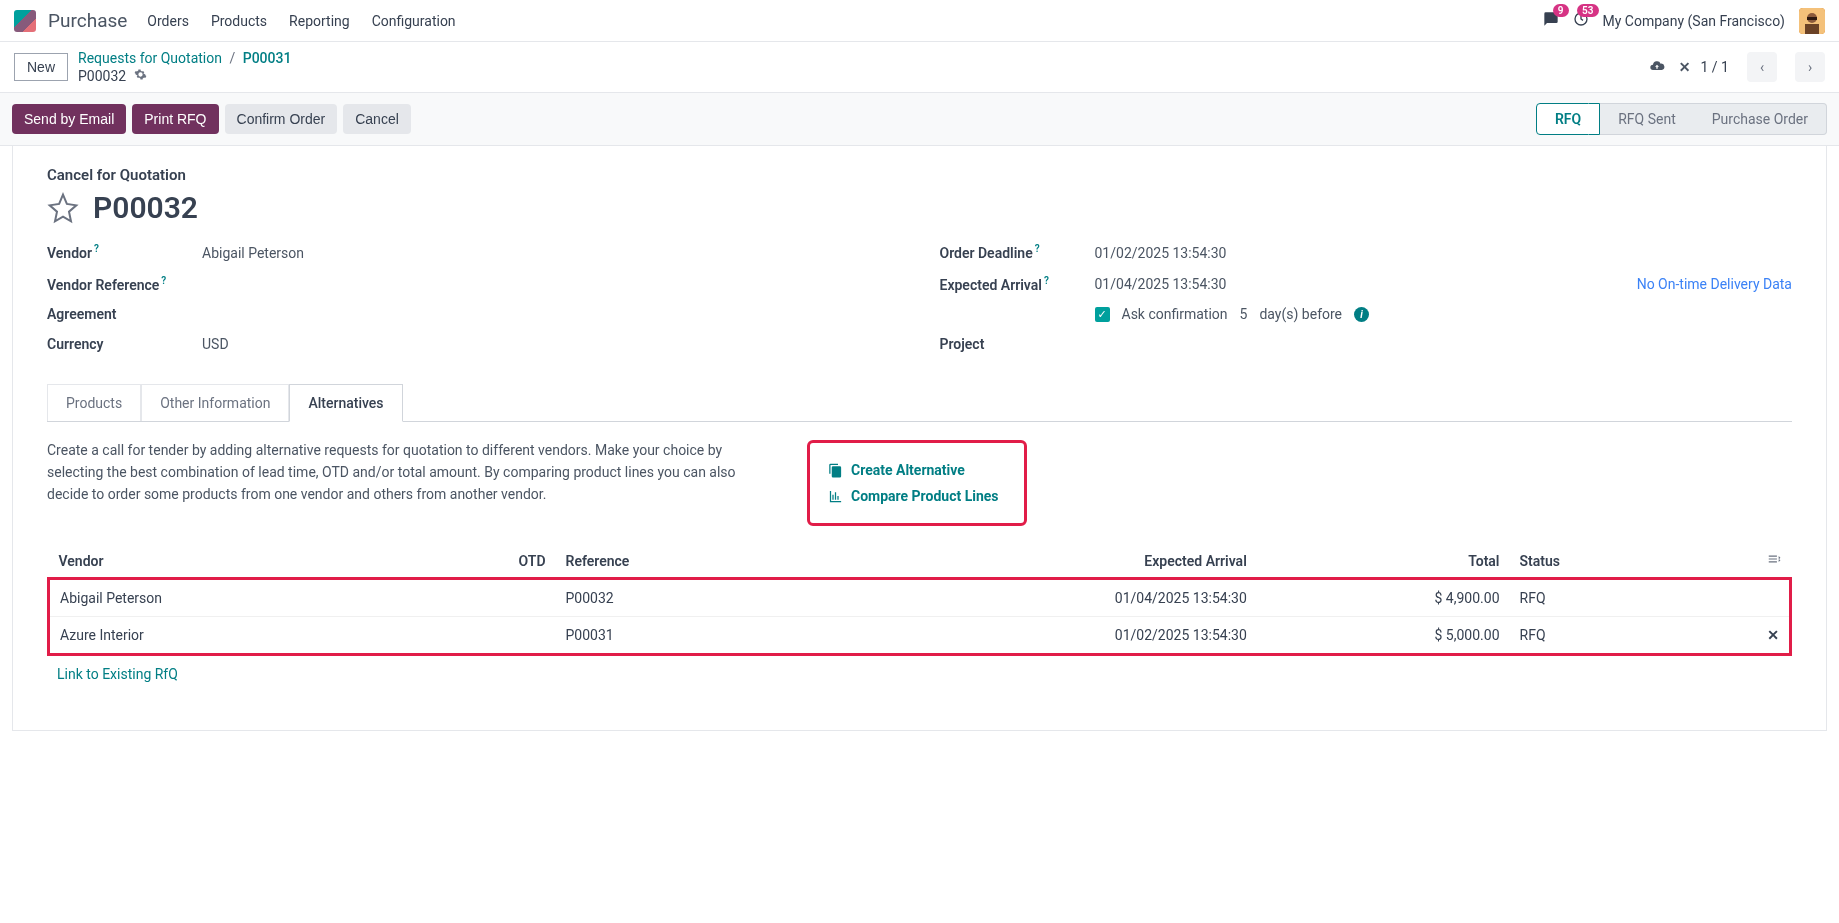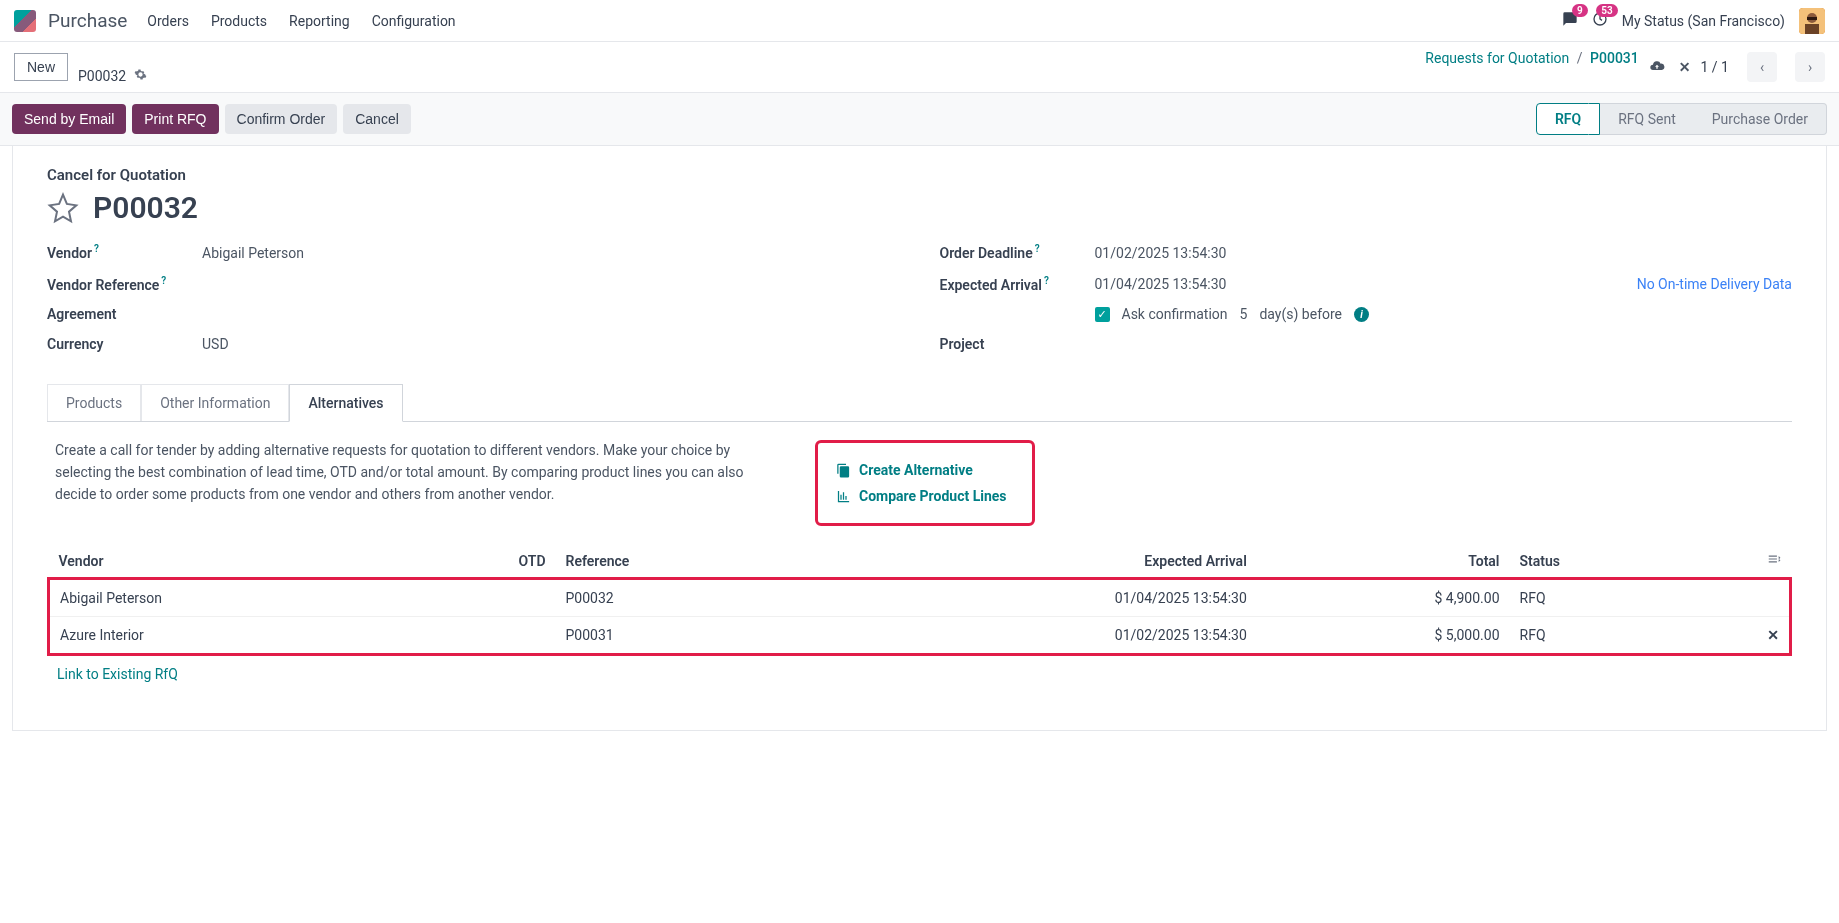--- a/index.html
+++ b/index.html
@@ -13,21 +13,21 @@
 .nav-items a { color: #374151; text-decoration: none; font-size: 14px; cursor: pointer; }
 .topnav-right { display: flex; align-items: center; gap: 14px; }
 .icon-badge { position: relative; cursor: pointer; }
 .badge { position: absolute; top: -7px; right: -10px; background: #d63384; color: #fff; border-radius: 9px; font-size: 10px; padding: 1px 5px; font-weight: 600; }
 .company { font-size: 14px; color: #374151; }
 .avatar { width: 26px; height: 26px; border-radius: 4px; background: #d97706; display: flex; align-items: center; justify-content: center; overflow: hidden; }
 
 
 .breadcrumb-row { display: flex; align-items: center; padding: 8px 14px; gap: 10px; }
 .btn-outline { border: 1px solid #9ca3af; background: #fff; color: #374151; padding: 5px 12px; border-radius: 0; cursor: pointer; font-size: 14px; }
-.crumbs { flex: 1; text-align: right; }
+.crumbs { flex: 1; }
 .crumb-link { color: #017e84; text-decoration: none; cursor: pointer; font-size: 14px; }
 .crumb-sep { color: #6b7280; margin: 0 4px; }
 .crumb-strong { color: #017e84; font-weight: 500; }
 .crumb-sub { display: flex; align-items: center; gap: 8px; margin-top: 2px; font-size: 14px; color: #374151; }
 .pager { display: flex; align-items: center; gap: 18px; }
 .pager-btn { width: 30px; height: 30px; display: flex; align-items: center; justify-content: center; background: #f3f4f6; border-radius: 4px; cursor: pointer; color: #6b7280; font-size: 14px; }
 
 
 .action-bar { display: flex; align-items: center; padding: 10px 12px; background: #f8f9fa; border-top: 1px solid #e5e7eb; border-bottom: 1px solid #e5e7eb; gap: 6px; }
 .btn-primary { background: #71315e; color: #fff; border: none; padding: 7px 12px; border-radius: 4px; cursor: pointer; font-size: 14px; }
@@ -58,21 +58,21 @@
 
 
 .tabs { display: flex; border-bottom: 1px solid #d1d5db; margin-top: 18px; }
 .tab { padding: 10px 18px; border: 1px solid transparent; border-bottom: none; cursor: pointer; color: #6b7280; font-size: 14px; background: #fff; }
 .tab:not(.active) { border: 1px solid #e5e7eb; border-bottom: none; }
 .tab.active { border: 1px solid #d1d5db; border-bottom: 1px solid #fff; margin-bottom: -1px; color: #374151; font-weight: 500; background: #fff; }
 
 
 .tab-body { padding: 18px 0; }
 .tender-row { display: flex; gap: 60px; align-items: flex-start; }
-.tender-text { max-width: 700px; color: #4b5563; font-size: 14px; line-height: 1.55; margin-left: 8px; }
+.tender-text { max-width: 700px; color: #4b5563; font-size: 14px; line-height: 1.55; }
 .tender-actions { border: 3px solid #e11d48; border-radius: 6px; padding: 14px 18px; min-width: 220px; }
 .link-action { display: flex; align-items: center; gap: 8px; color: #017e84; font-size: 14px; cursor: pointer; padding: 5px 0; font-weight: 700;}
 .link-action svg { width: 15px; height: 15px; fill: #017e84; }
 
 
 .alt-table { width: 100%; border-collapse: collapse; margin-top: 18px; }
 .alt-table th { text-align: left; font-weight: 600; color: #374151; padding: 8px 10px; font-size: 14px; border-bottom: 1px solid #e5e7eb; }
 .alt-table th.r, .alt-table td.r { text-align: right; }
 .alt-table td { padding: 10px; font-size: 14px; color: #374151; border-bottom: 1px solid #f0f0f0; }
 .table-hl { border: 3px solid #e11d48; border-radius: 4px; }
@@ -101,21 +101,21 @@
         </svg>
       <span class="badge">9</span>
     </div>
     <div class="icon-badge">
       <svg class="ico" viewBox="0 0 24 24" fill="none" stroke="#374151" stroke-width="2">
           <circle cx="12" cy="12" r="9"></circle>
           <path d="M12 7v5l3 2"></path>
         </svg>
       <span class="badge">53</span>
     </div>
-    <div class="company">My Status (San Francisco)</div>
+    <div class="company">My Company (San Francisco)</div>
     <div class="avatar">
       <svg viewBox="0 0 26 26" width="26" height="26">
           <rect width="26" height="26" fill="#f4c17a"></rect>
           <circle cx="13" cy="10" r="5" fill="#8b5a3c"></circle>
           <rect x="6" y="16" width="14" height="10" fill="#6b4226"></rect>
           <rect x="8" y="9" width="10" height="3" fill="#2c1810"></rect>
         </svg>
     </div>
   </div>
 </div>

